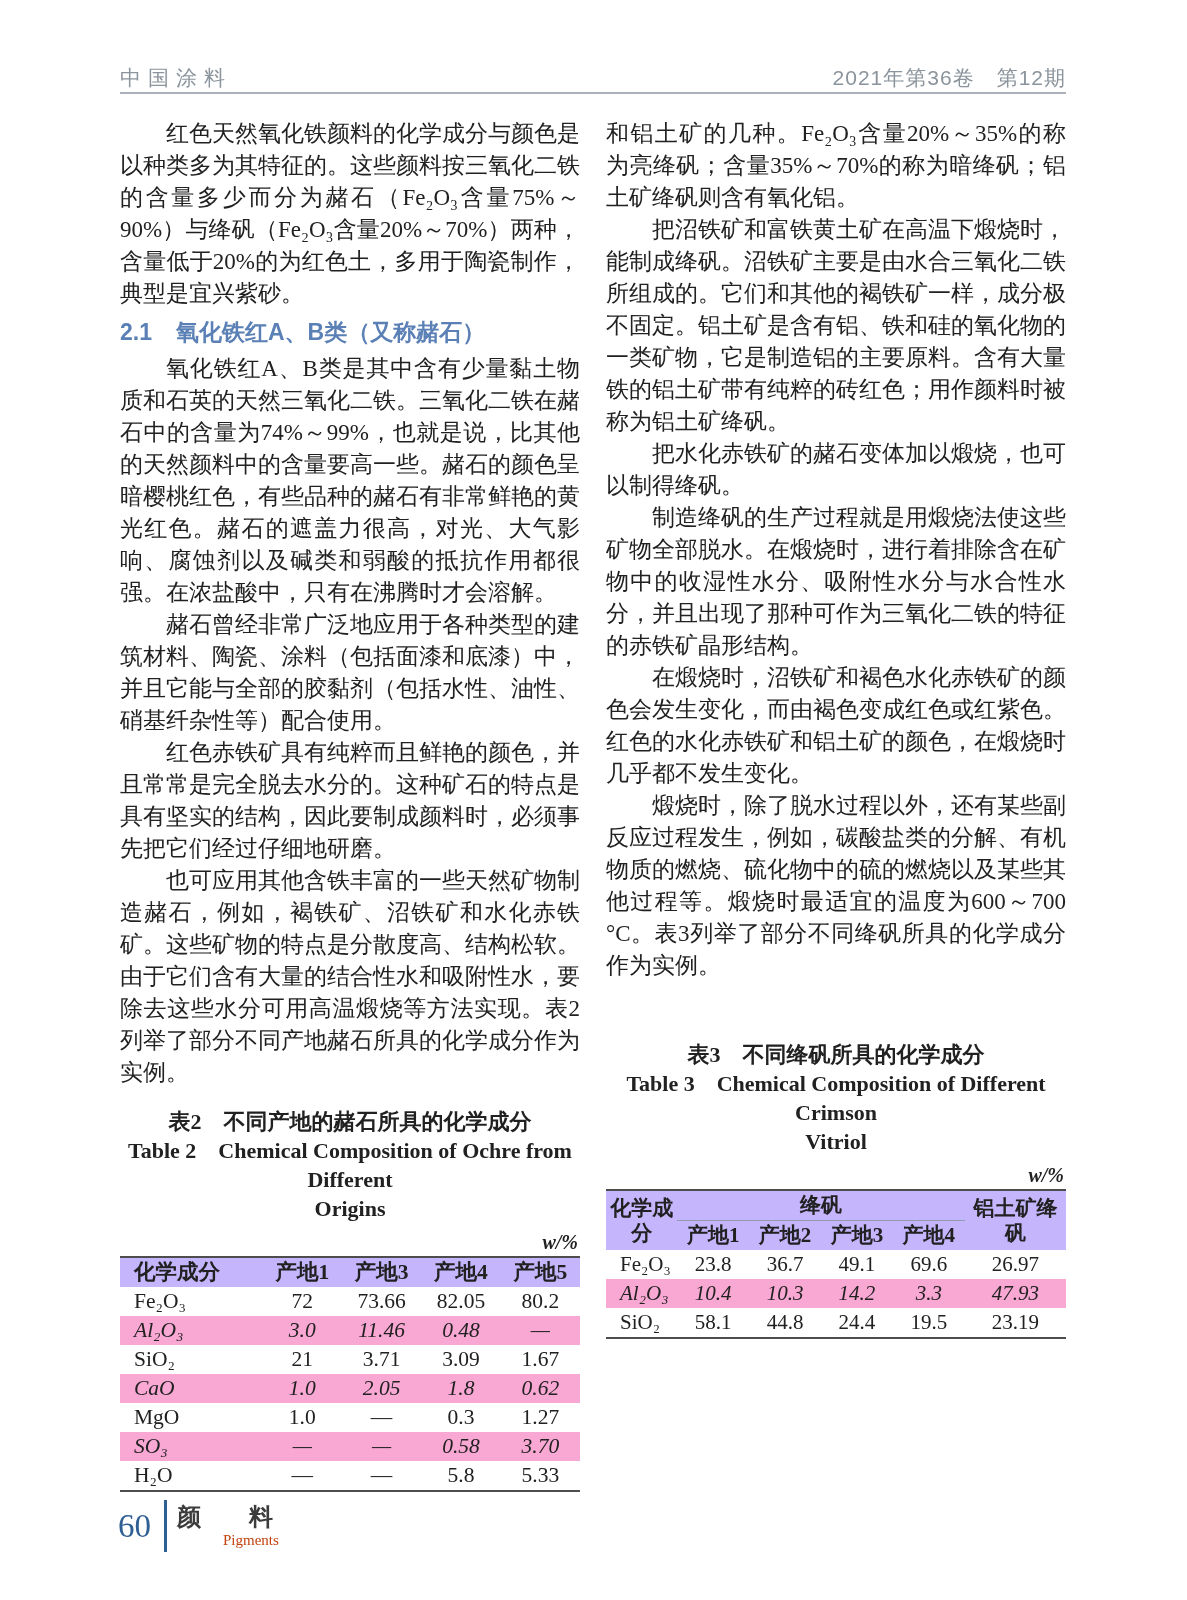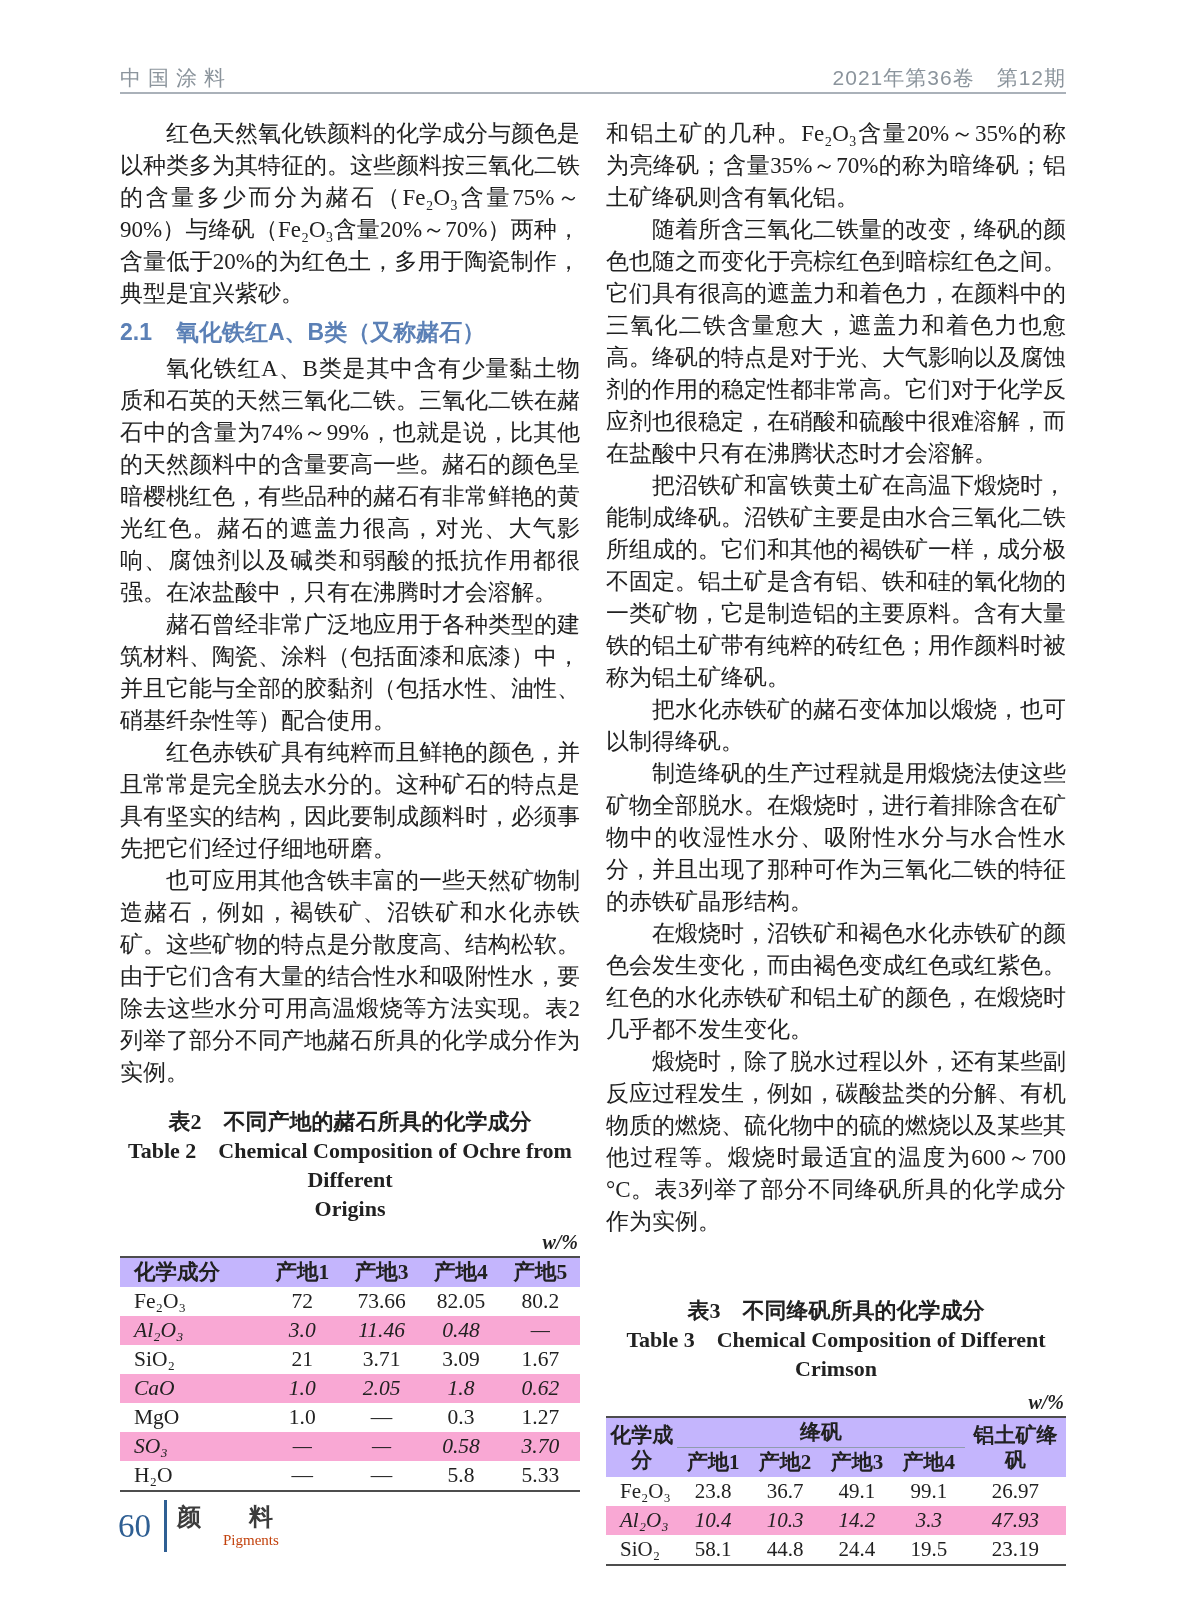--- a/index.html
+++ b/index.html
@@ -147,31 +147,31 @@
               </tr>
             </tbody>
         </table>
 
       </div>
 
     </div>
 
     <div class="col">
       <p class="noindent">和铝土矿的几种。Fe₂O₃含量20%～35%的称为亮绛矾；含量35%～70%的称为暗绛矾；铝土矿绛矾则含有氧化铝。</p>
-      <p>随着所含三氧化二铁量的改变，绛矾的颜色也随之而变化于亮棕红色到暗棕红色之间。它们具有很高的遮盖力和着色力，在颜料中的三氧化二铁含量愈大，遮盖力和着色力也愈高。绛矾的特点是对于光、大气影响以及腐蚀剂的作用的稳定性都非常高。它们对于化学反应剂也很稳定，在硝酸和硫酸中很难溶解，而在盐酸中只有在沸腾状态时才会溶解。</p>
       <p>把沼铁矿和富铁黄土矿在高温下煅烧时，能制成绛矾。沼铁矿主要是由水合三氧化二铁所组成的。它们和其他的褐铁矿一样，成分极不固定。铝土矿是含有铝、铁和硅的氧化物的一类矿物，它是制造铝的主要原料。含有大量铁的铝土矿带有纯粹的砖红色；用作颜料时被称为铝土矿绛矾。</p>
       <p>把水化赤铁矿的赭石变体加以煅烧，也可以制得绛矾。</p>
       <p>制造绛矾的生产过程就是用煅烧法使这些矿物全部脱水。在煅烧时，进行着排除含在矿物中的收湿性水分、吸附性水分与水合性水分，并且出现了那种可作为三氧化二铁的特征的赤铁矿晶形结构。</p>
       <p>在煅烧时，沼铁矿和褐色水化赤铁矿的颜色会发生变化，而由褐色变成红色或红紫色。红色的水化赤铁矿和铝土矿的颜色，在煅烧时几乎都不发生变化。</p>
       <p>煅烧时，除了脱水过程以外，还有某些副反应过程发生，例如，碳酸盐类的分解、有机物质的燃烧、硫化物中的硫的燃烧以及某些其他过程等。煅烧时最适宜的温度为600～700 °C。表3列举了部分不同绛矾所具的化学成分作为实例。</p>
 
       <div class="table-block mt-lg">
         <div class="tcaption">表3　不同绛矾所具的化学成分</div>
         <div class="tcaption">
           <div>Table 3　Chemical Composition of Different Crimson</div>
+          <div>Vitriol</div>
         </div>
         <div class="unit-label">w/%</div>
         <table class="t3">
           <thead>
             <tr>
               <th class="label-h" rowspan="2">化学成分</th>
               <th class="group-h" colspan="4">绛矾</th>
               <th class="bauxite-h" rowspan="2">铝土矿绛矾</th>
             </tr>
             <tr>
@@ -180,21 +180,21 @@
               <th>产地3</th>
               <th>产地4</th>
             </tr>
           </thead>
           <tbody>
               <tr>
                 <td class="label">Fe₂O₃</td>
                 <td>23.8</td>
                 <td>36.7</td>
                 <td>49.1</td>
-                <td>99.1</td>
+                <td>69.6</td>
                 <td>26.97</td>
               </tr>
               <tr class="shade">
                 <td class="label">Al₂O₃</td>
                 <td>10.4</td>
                 <td>10.3</td>
                 <td>14.2</td>
                 <td>3.3</td>
                 <td>47.93</td>
               </tr>

